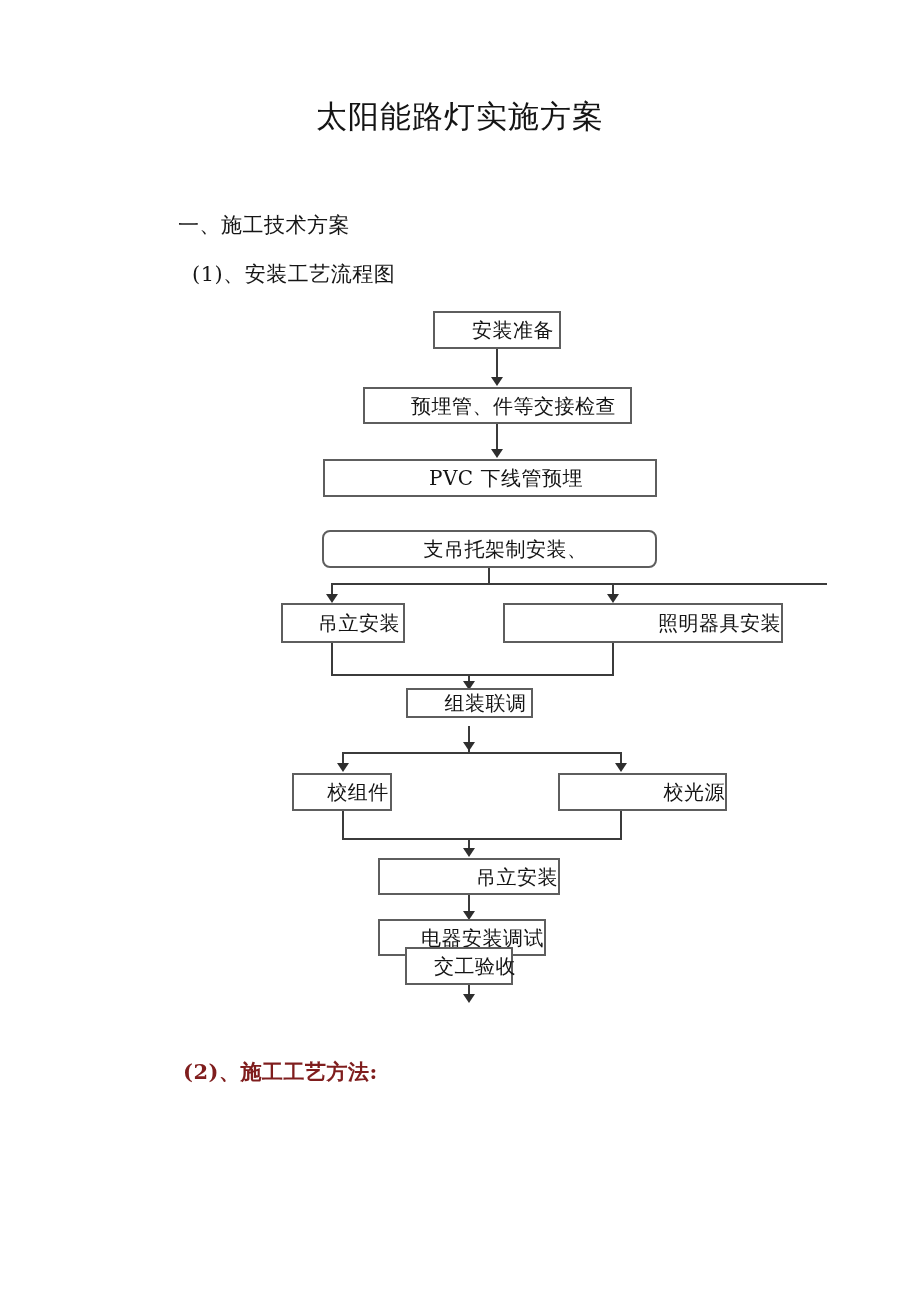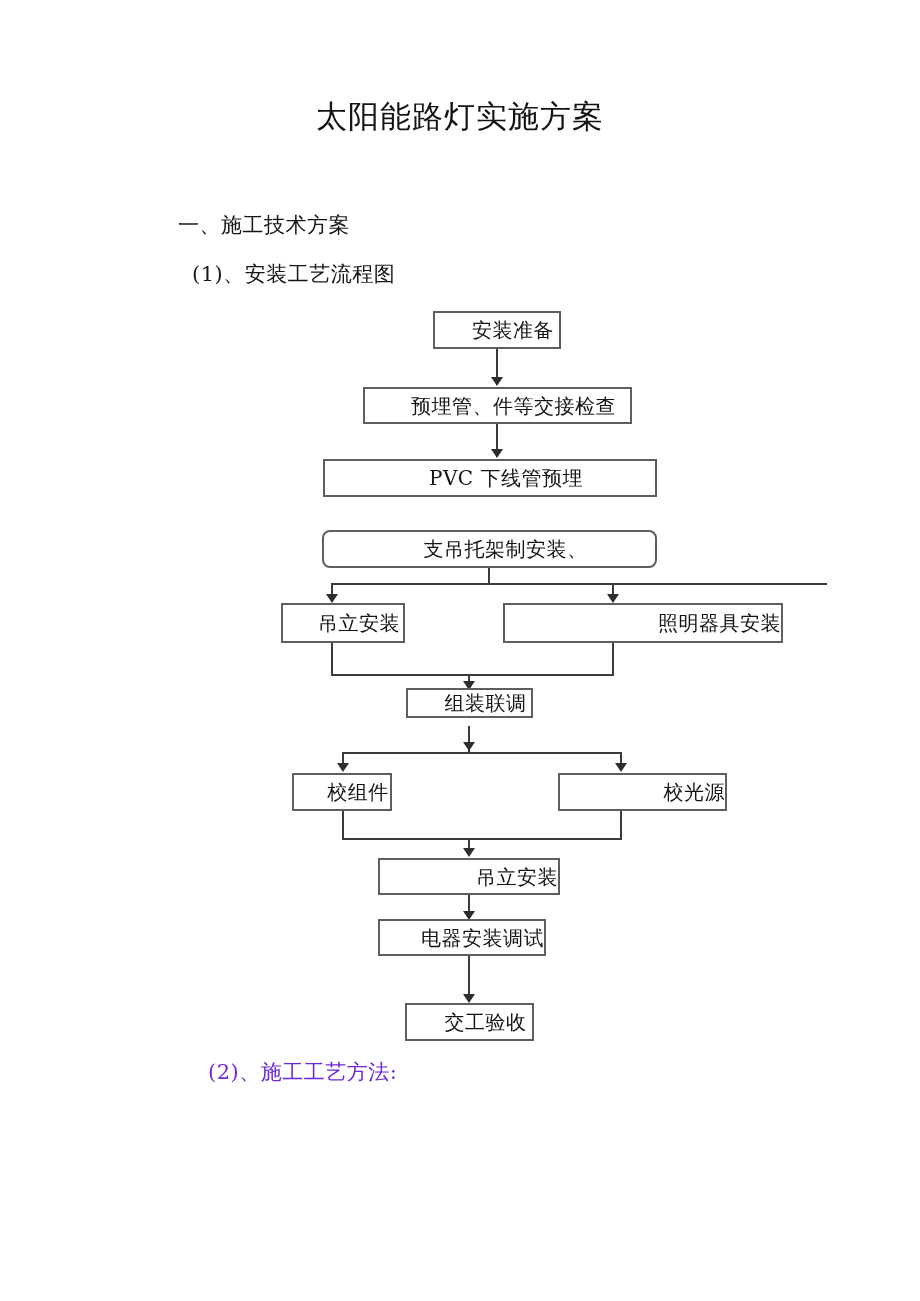--- a/index.html
+++ b/index.html
@@ -49,27 +49,28 @@
     left: 192px;
     top: 259px;
     font-size: 21px;
     line-height: 30px;
     letter-spacing: 0.5px;
     color: #161616;
     font-family: "DejaVu Serif", "Liberation Serif", serif;
   }
   .heading-3 {
     position: absolute;
-    left: 208px;
+    left: 183px;
     top: 1057px;
     font-size: 21px;
     line-height: 30px;
     letter-spacing: 0.5px;
-    color: #6d28d9;
-    font-family: "DejaVu Serif", "Liberation Serif", serif;
+    color: #7f1d1d;
+    font-family: "DejaVu Serif", "Liberation Serif", serif;
+    font-weight: bold;
   }
   .body-para {
     position: absolute;
     left: 130px;
     top: 1107px;
     width: 680px;
     font-size: 21px;
     line-height: 48px;
     letter-spacing: 0.4px;
     color: #161616;
@@ -209,21 +210,21 @@
     <div class="fc-line v" style="left:468px; top:895px; height:20px;"></div>
     <div class="fc-arrow" style="left:463px; top:911px;"></div>
 
     <div class="fc-box lead" style="left:378px; top:919px; width:168px; height:37px;">
       <span>电器安装调试</span>
     </div>
 
     <div class="fc-line v" style="left:468px; top:956px; height:42px;"></div>
     <div class="fc-arrow" style="left:463px; top:994px;"></div>
 
-    <div class="fc-box center" style="left:405px; top:1003px; width:129px; height:38px;">
+    <div class="fc-box center" style="left:405px; top:947px; width:108px; height:38px;">
       <span>交工验收</span>
     </div>
 
   </div>
 
   <div class="heading-3">(2)、施工工艺方法:</div>
 
 
 </div>
 

